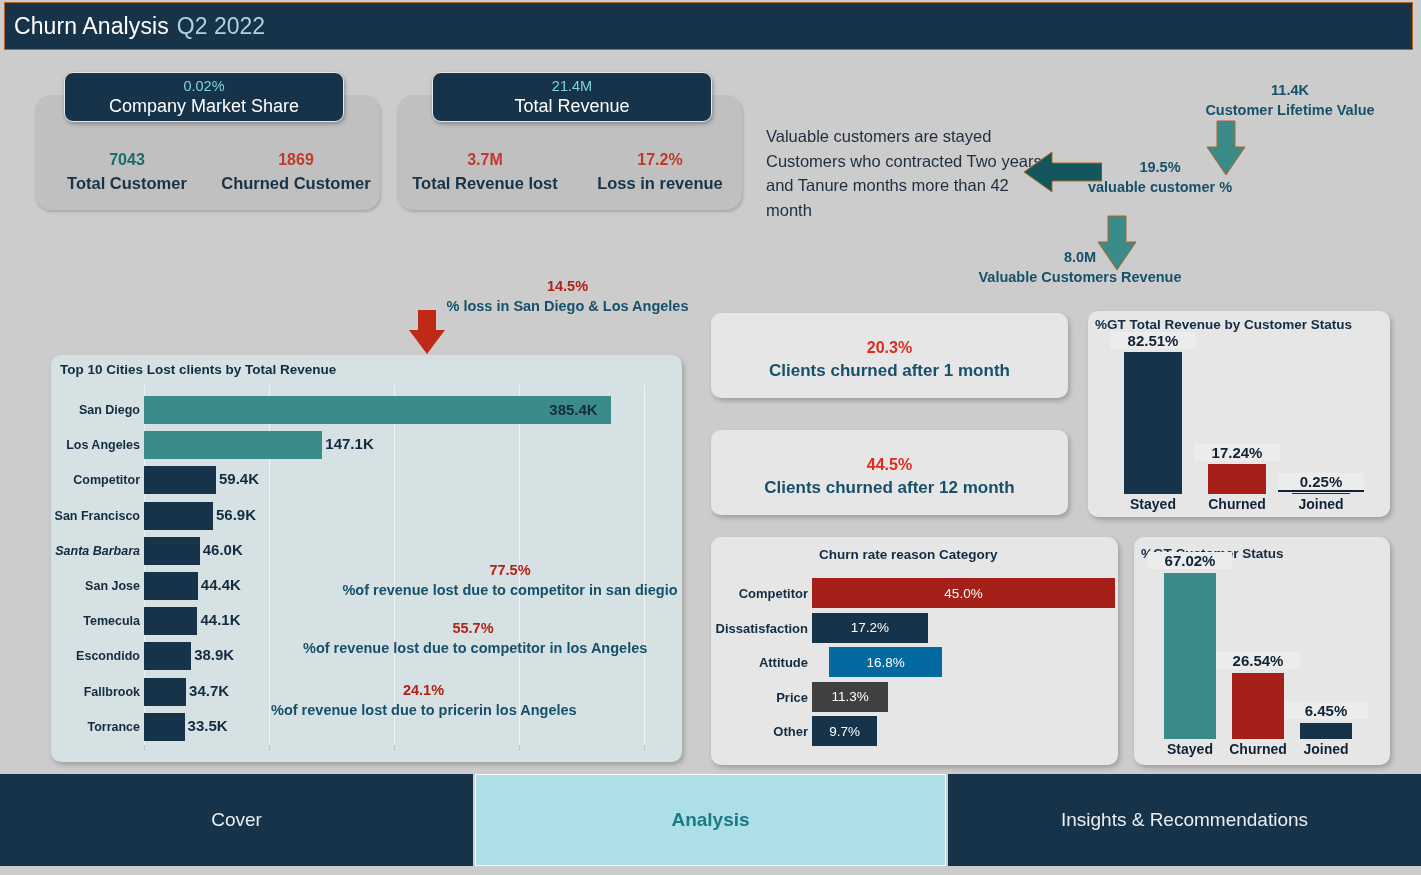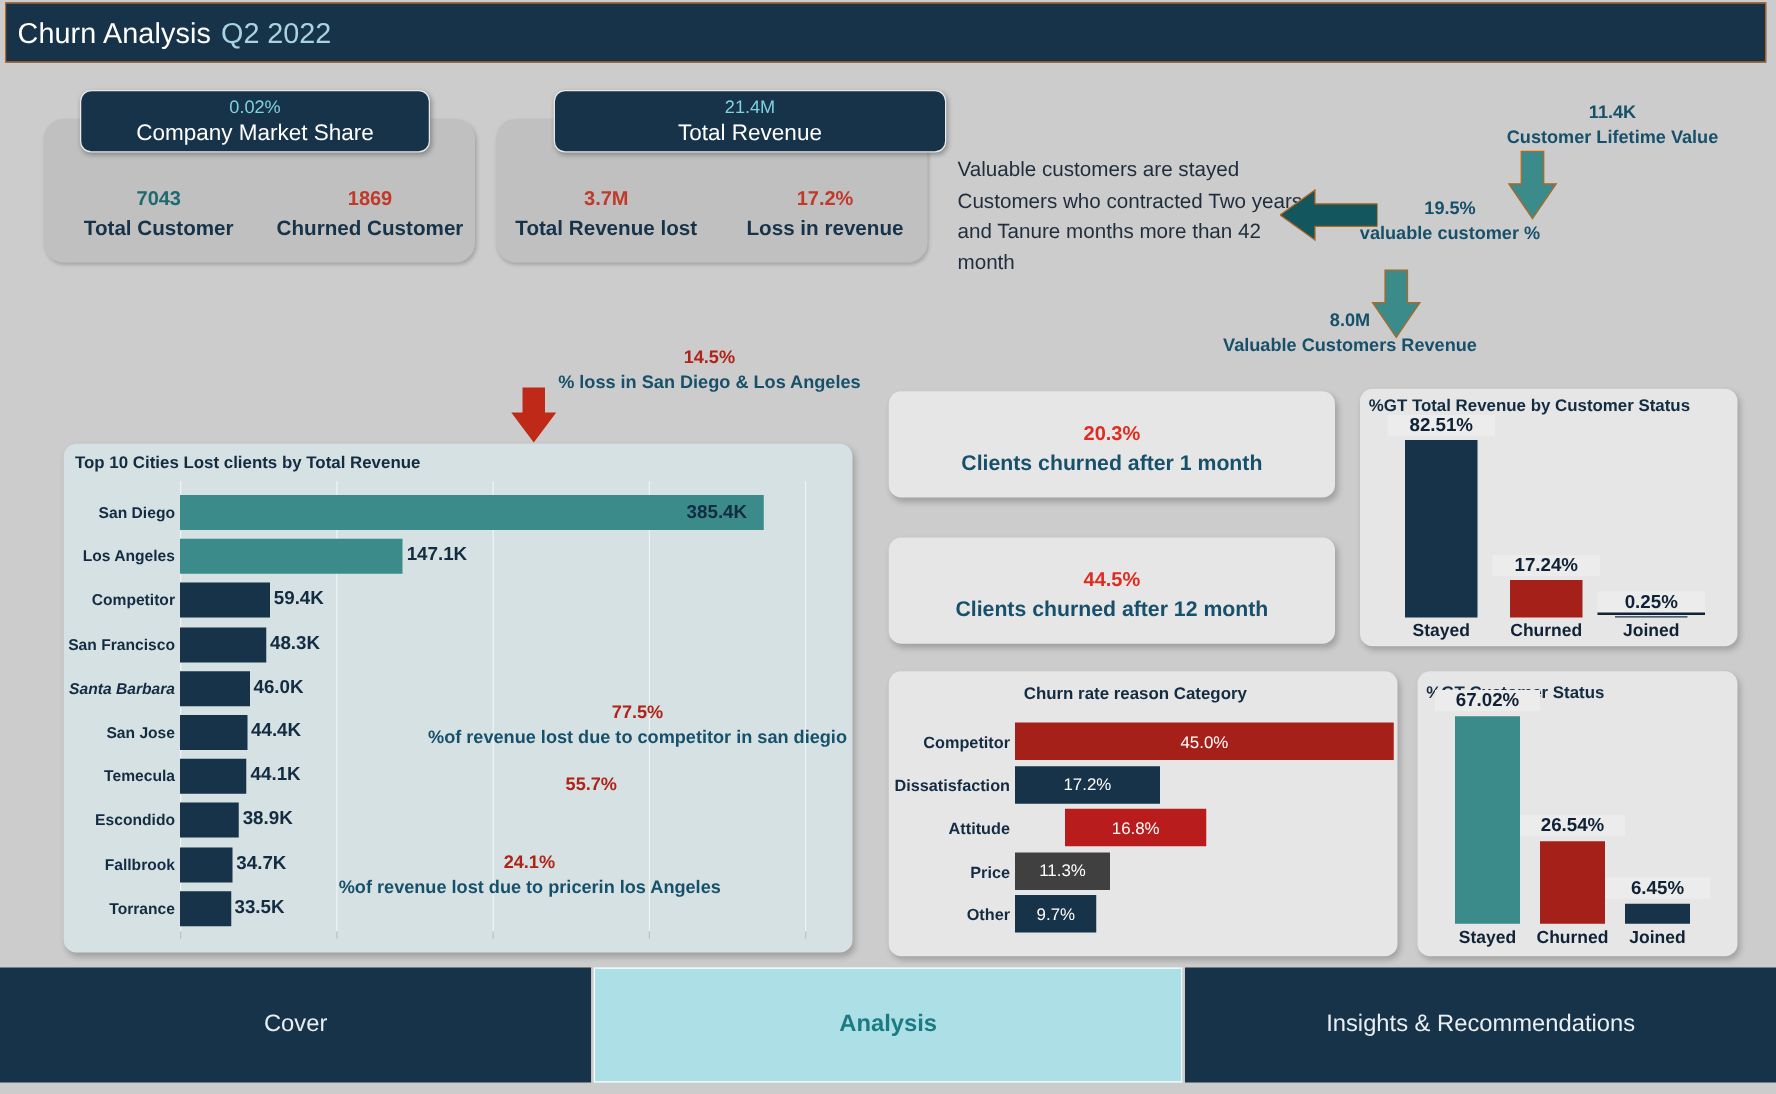--- a/index.html
+++ b/index.html
@@ -114,21 +114,21 @@
   <div class="kpi-metric" style="left:48px;top:148px;width:158px;">
     <div class="mv teal-val">7043</div>
     <div class="ml">Total Customer</div>
   </div>
   <div class="kpi-metric" style="left:207px;top:148px;width:178px;">
     <div class="mv red-val">1869</div>
     <div class="ml">Churned Customer</div>
   </div>
 
   <div class="kpi-card" style="left:397px;top:95px;width:345px;height:115px;"></div>
-  <div class="kpi-pill" style="left:443px;top:72px;width:314px;height:50px;">
+  <div class="kpi-pill" style="left:432px;top:72px;width:280px;height:50px;">
     <span class="pv">21.4M</span>
     <span class="pl">Total Revenue</span>
   </div>
   <div class="kpi-metric" style="left:400px;top:148px;width:170px;">
     <div class="mv red-val">3.7M</div>
     <div class="ml">Total Revenue lost</div>
   </div>
   <div class="kpi-metric" style="left:576px;top:148px;width:168px;">
     <div class="mv red-val">17.2%</div>
     <div class="ml">Loss in revenue</div>
@@ -199,21 +199,21 @@
       <div class="hbar" style="left: 144px; top: 396px; width: 467.297px; height: 28px; background: rgb(59, 139, 139); position: absolute;"></div>
       <div class="hval" style="left: 549.297px; top: 401px; position: absolute;">385.4K</div>
       <div class="cat" style="position: absolute; left: 48px; top: 438.2px; width: 92px; text-align: right; font-size: 12.5px; font-weight: bold; color: rgb(19, 44, 66); white-space: nowrap;">Los Angeles</div>
       <div class="hbar" style="left: 144px; top: 431.2px; width: 178.359px; height: 28px; background: rgb(59, 139, 139); position: absolute;"></div>
       <div class="hval" style="left: 325.359px; top: 435.2px; position: absolute;">147.1K</div>
       <div class="cat" style="position: absolute; left: 48px; top: 473.4px; width: 92px; text-align: right; font-size: 12.5px; font-weight: bold; color: rgb(19, 44, 66); white-space: nowrap;">Competitor</div>
       <div class="hbar" style="left: 144px; top: 466.4px; width: 72.0225px; height: 28px; background: rgb(23, 51, 73); position: absolute;"></div>
       <div class="hval" style="left: 219.022px; top: 470.4px; position: absolute;">59.4K</div>
       <div class="cat" style="position: absolute; left: 48px; top: 508.6px; width: 92px; text-align: right; font-size: 12.5px; font-weight: bold; color: rgb(19, 44, 66); white-space: nowrap;">San Francisco</div>
       <div class="hbar" style="left: 144px; top: 501.6px; width: 68.9912px; height: 28px; background: rgb(23, 51, 73); position: absolute;"></div>
-      <div class="hval" style="left: 215.991px; top: 505.6px; position: absolute;">48.3K</div>
+      <div class="hval" style="left: 215.991px; top: 505.6px; position: absolute;">56.9K</div>
       <div class="cat" style="position: absolute; left: 48px; top: 543.8px; width: 92px; text-align: right; font-size: 12.5px; font-weight: bold; color: rgb(19, 44, 66); white-space: nowrap; font-style: italic;">Santa Barbara</div>
       <div class="hbar" style="left: 144px; top: 536.8px; width: 55.775px; height: 28px; background: rgb(23, 51, 73); position: absolute;"></div>
       <div class="hval" style="left: 202.775px; top: 540.8px; position: absolute;">46.0K</div>
       <div class="cat" style="position: absolute; left: 48px; top: 579px; width: 92px; text-align: right; font-size: 12.5px; font-weight: bold; color: rgb(19, 44, 66); white-space: nowrap;">San Jose</div>
       <div class="hbar" style="left: 144px; top: 572px; width: 53.835px; height: 28px; background: rgb(23, 51, 73); position: absolute;"></div>
       <div class="hval" style="left: 200.835px; top: 576px; position: absolute;">44.4K</div>
       <div class="cat" style="position: absolute; left: 48px; top: 614.2px; width: 92px; text-align: right; font-size: 12.5px; font-weight: bold; color: rgb(19, 44, 66); white-space: nowrap;">Temecula</div>
       <div class="hbar" style="left: 144px; top: 607.2px; width: 53.4712px; height: 28px; background: rgb(23, 51, 73); position: absolute;"></div>
       <div class="hval" style="left: 200.471px; top: 611.2px; position: absolute;">44.1K</div>
       <div class="cat" style="position: absolute; left: 48px; top: 649.4px; width: 92px; text-align: right; font-size: 12.5px; font-weight: bold; color: rgb(19, 44, 66); white-space: nowrap;">Escondido</div>
@@ -226,20 +226,21 @@
       <div class="hbar" style="left: 144px; top: 712.8px; width: 40.6188px; height: 28px; background: rgb(23, 51, 73); position: absolute;"></div>
       <div class="hval" style="left: 187.619px; top: 716.8px; position: absolute;">33.5K</div>
     </div>
 
   <div class="annot" style="left:340px;top:560px;width:340px;">
     <div class="av" style="color:#b02318;">77.5%</div>
     <div class="al">%of revenue lost due to competitor in san diegio</div>
   </div>
   <div class="annot" style="left:303px;top:618px;width:340px;">
     <div class="av" style="color:#b02318;">55.7%</div>
+    <div class="al">%of revenue lost due to competitor in los Angeles</div>
   </div>
   <div class="annot" style="left:271px;top:680px;width:305px;">
     <div class="av" style="color:#b02318;">24.1%</div>
     <div class="al">%of revenue lost due to pricerin los Angeles</div>
   </div>
 
   <div class="panel panel-grey" style="left:711px;top:313px;width:357px;height:85px;"></div>
   <div class="annot" style="left:711px;top:337px;width:357px;">
     <div class="av" style="color:#e02b20;font-size:16px;line-height:22px;">20.3%</div>
     <div class="al" style="font-size:17px;line-height:24px;">Clients churned after 1 month</div>
@@ -270,21 +271,21 @@
   <div id="reason-bars">
       <div style="position: absolute; left: 702px; top: 586px; width: 106px; text-align: right; font-size: 13px; font-weight: bold; color: rgb(19, 44, 66); white-space: nowrap;">Competitor</div>
       <div class="rbar" style="position: absolute; left: 812px; top: 578px; width: 303px; height: 30px; background: rgb(165, 32, 25);">
         <span>45.0%</span>
       </div>
       <div style="position: absolute; left: 702px; top: 620.5px; width: 106px; text-align: right; font-size: 13px; font-weight: bold; color: rgb(19, 44, 66); white-space: nowrap;">Dissatisfaction</div>
       <div class="rbar" style="position: absolute; left: 812px; top: 612.5px; width: 115.813px; height: 30px; background: rgb(23, 51, 73);">
         <span>17.2%</span>
       </div>
       <div style="position: absolute; left: 702px; top: 655px; width: 106px; text-align: right; font-size: 13px; font-weight: bold; color: rgb(19, 44, 66); white-space: nowrap;">Attitude</div>
-      <div class="rbar" style="position: absolute; left: 852px; top: 647px; width: 113.12px; height: 30px; background: #b91c1c;">
+      <div class="rbar" style="position: absolute; left: 829px; top: 647px; width: 113.12px; height: 30px; background: #0369a1;">
         <span>16.8%</span>
       </div>
       <div style="position: absolute; left: 702px; top: 689.5px; width: 106px; text-align: right; font-size: 13px; font-weight: bold; color: rgb(19, 44, 66); white-space: nowrap;">Price</div>
       <div class="rbar" style="position: absolute; left: 812px; top: 681.5px; width: 76.0867px; height: 30px; background: #404040;">
         <span>11.3%</span>
       </div>
       <div style="position: absolute; left: 702px; top: 724px; width: 106px; text-align: right; font-size: 13px; font-weight: bold; color: rgb(19, 44, 66); white-space: nowrap;">Other</div>
       <div class="rbar" style="position: absolute; left: 812px; top: 716px; width: 65.3133px; height: 30px; background: rgb(23, 51, 73);">
         <span>9.7%</span>
       </div>

